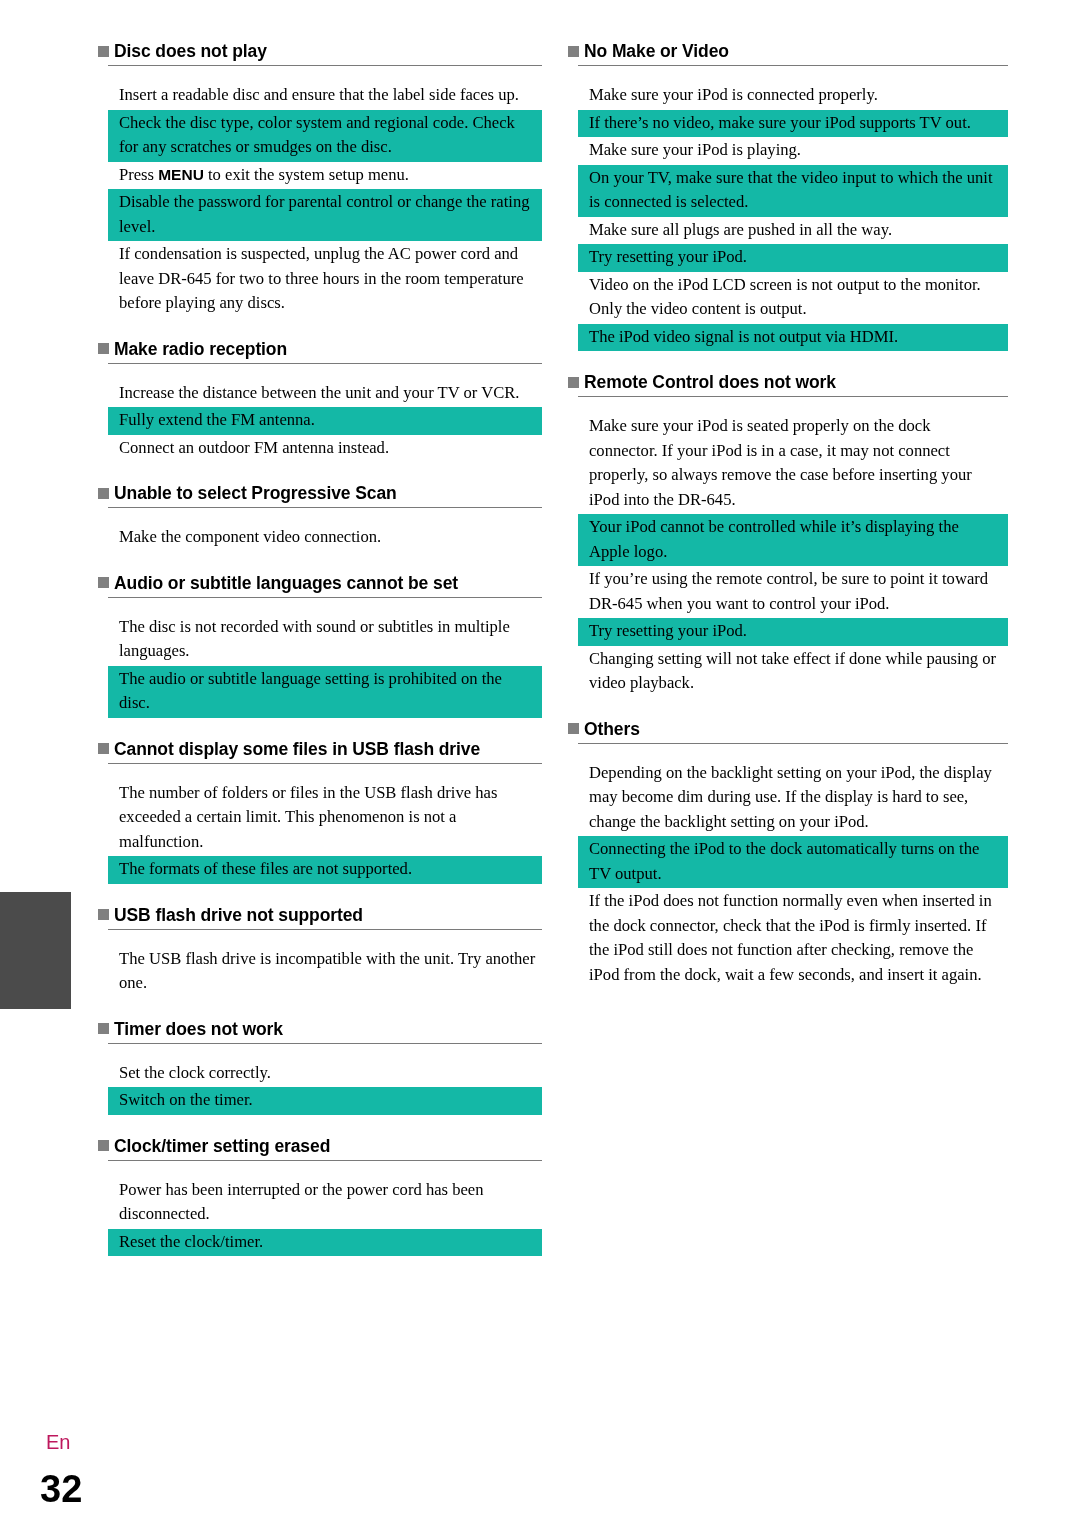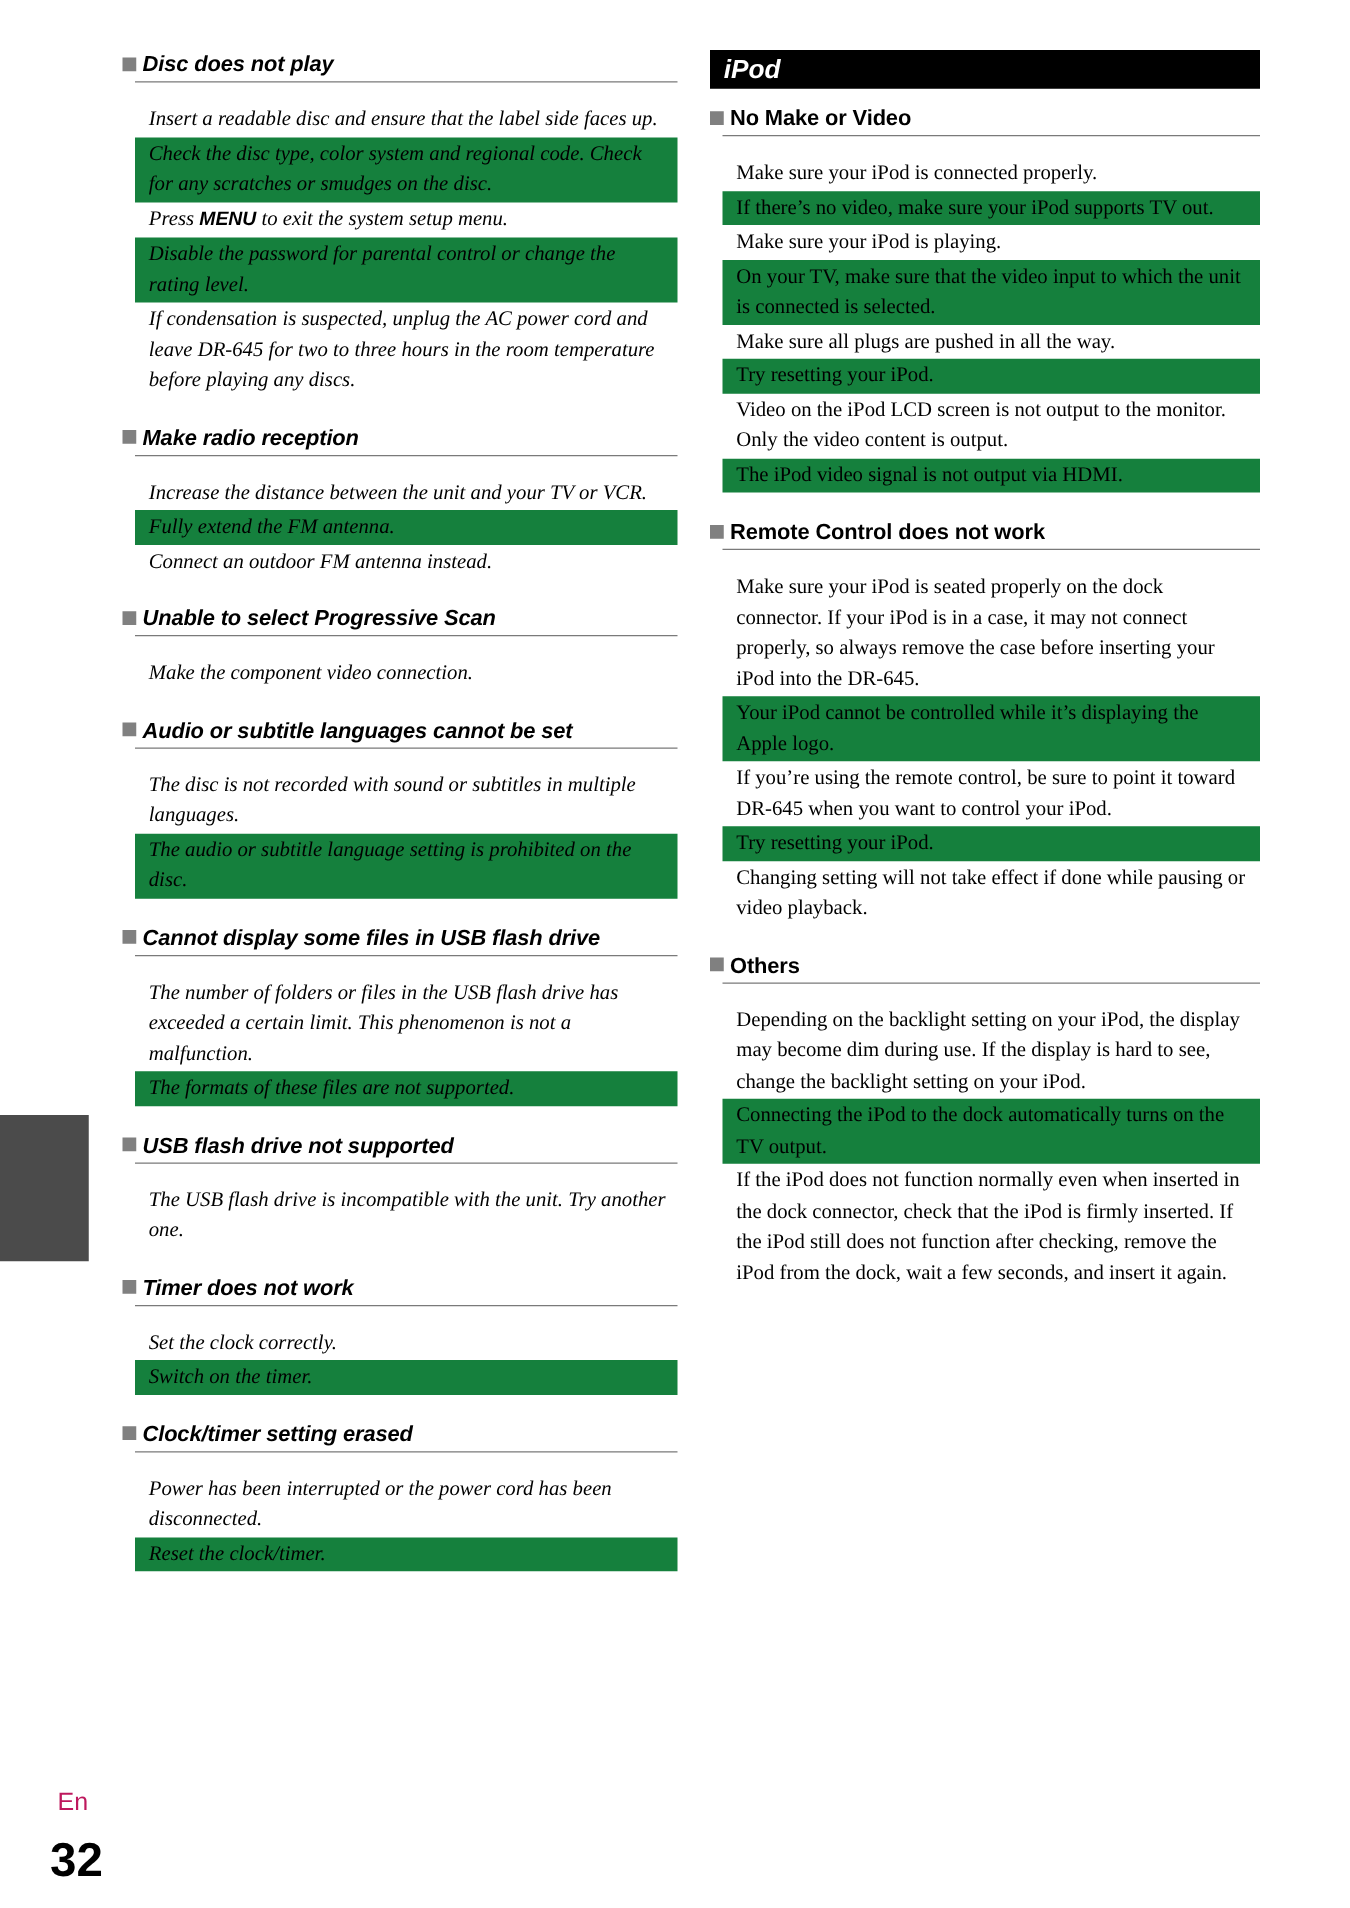--- a/index.html
+++ b/index.html
@@ -18,21 +18,21 @@
 
   
   .page {
     position: absolute;
     inset: 0;
   }
   .col {
     position: absolute;
     top: 40px;
   }
-  .col-left  { left: 98px;  width: 444px; font-style: italic; }
+  .col-left  { left: 98px;  width: 444px; }
   .col-right { left: 568px; width: 440px; }
 
   
   .edge-tab {
     position: absolute;
     left: 0;
     top: 892px;
     width: 71px;
     height: 117px;
     background: #4b4b4b;
@@ -82,21 +82,21 @@
     border-top: 1.4px solid #7a7a7a;
     padding-top: 16px;
   }
   .row {
     font-family: "Liberation Serif", serif;
     font-size: 16.6px;
     line-height: 24.5px;
     padding: 1px 6px 2px 11px;
     box-sizing: border-box;
   }
-  .row.shaded { background: #15803d; }
+  .row.shaded { background: #14b8a6; }
   .row b {
     font-family: "Liberation Sans", sans-serif;
     font-weight: bold;
     font-size: 15.5px;
   }
 
   
   .folio {
     position: absolute;
     left: 40px;
@@ -189,21 +189,20 @@
         <span class="bullet-sq"></span>
         <span>Clock/timer setting erased</span>
       </div>
       <div class="rows">
         <div class="row">Power has been interrupted or the power cord has been disconnected.</div>
         <div class="row shaded">Reset the clock/timer.</div>
       </div>
     </div>
 
   <div class="col col-right" id="right-column">
-    <div class="banner">iPod</div>
     <div id="right-sections">
         <div class="subhead">
           <span class="bullet-sq"></span>
           <span>No Make or Video</span>
         </div>
         <div class="rows">
           <div class="row">Make sure your iPod is connected properly.</div>
           <div class="row shaded">If there’s no video, make sure your iPod supports TV out.</div>
           <div class="row">Make sure your iPod is playing.</div>
           <div class="row shaded">On your TV, make sure that the video input to which the unit is connected is selected.</div>

